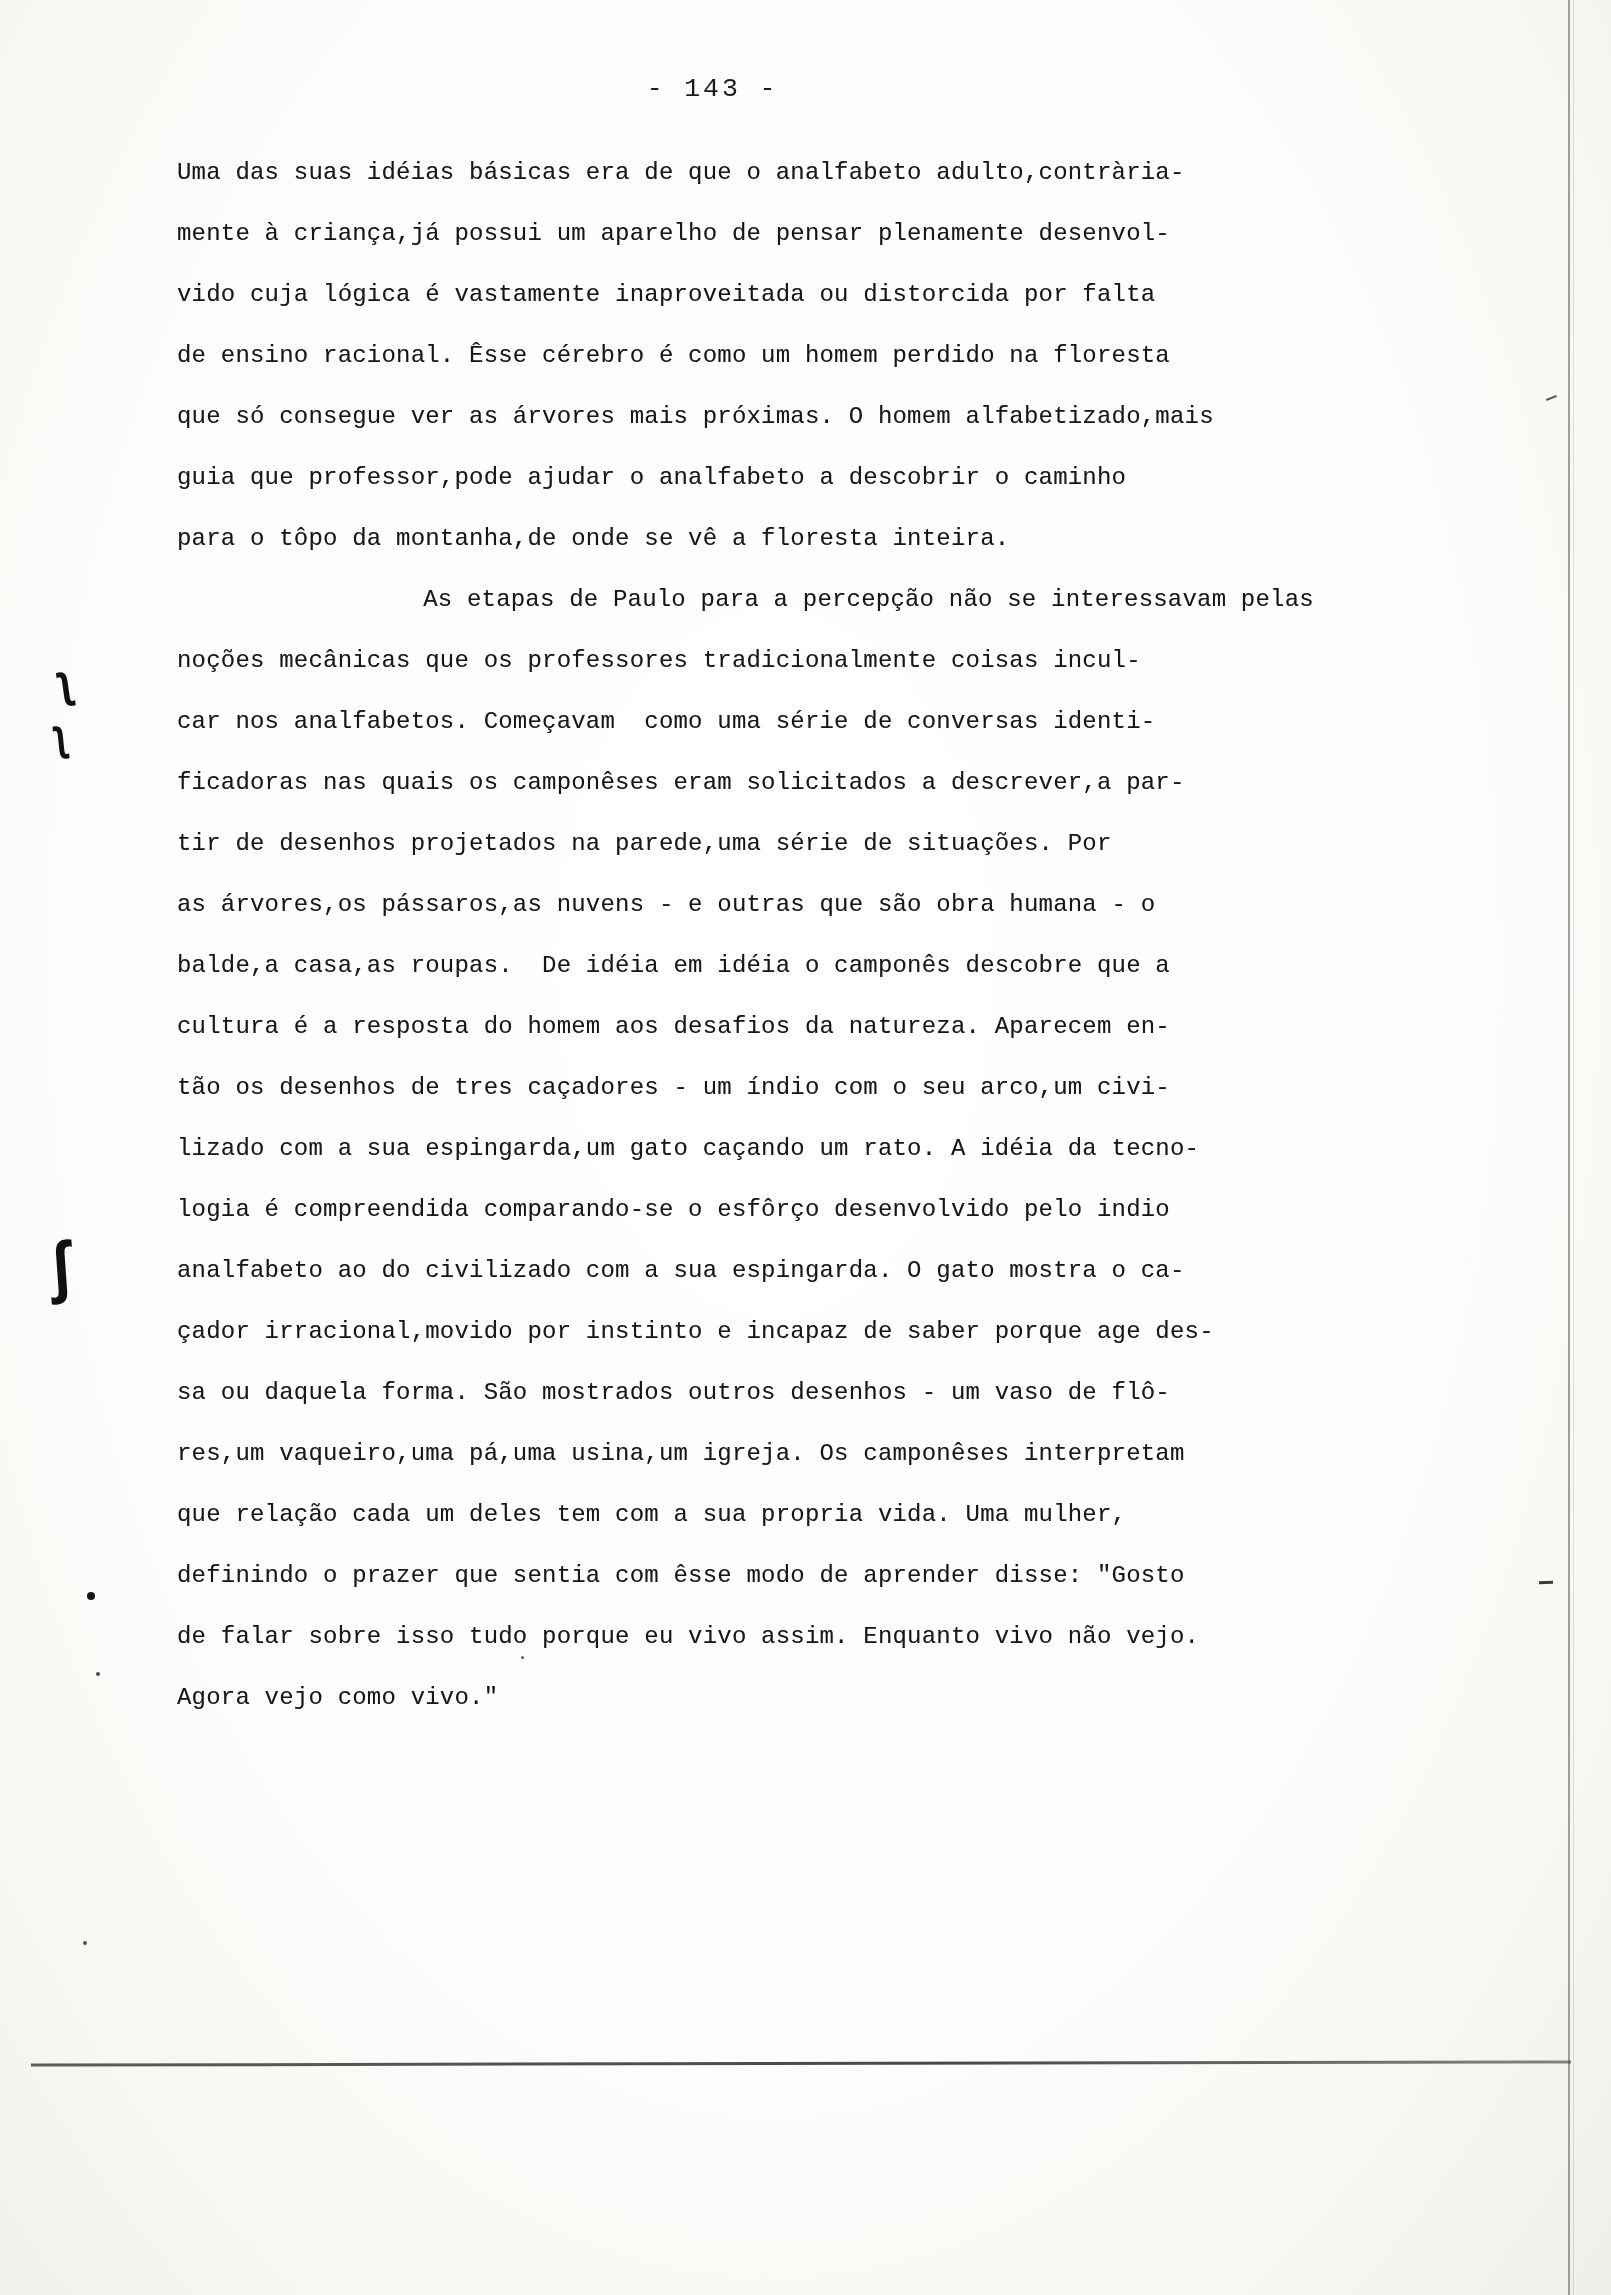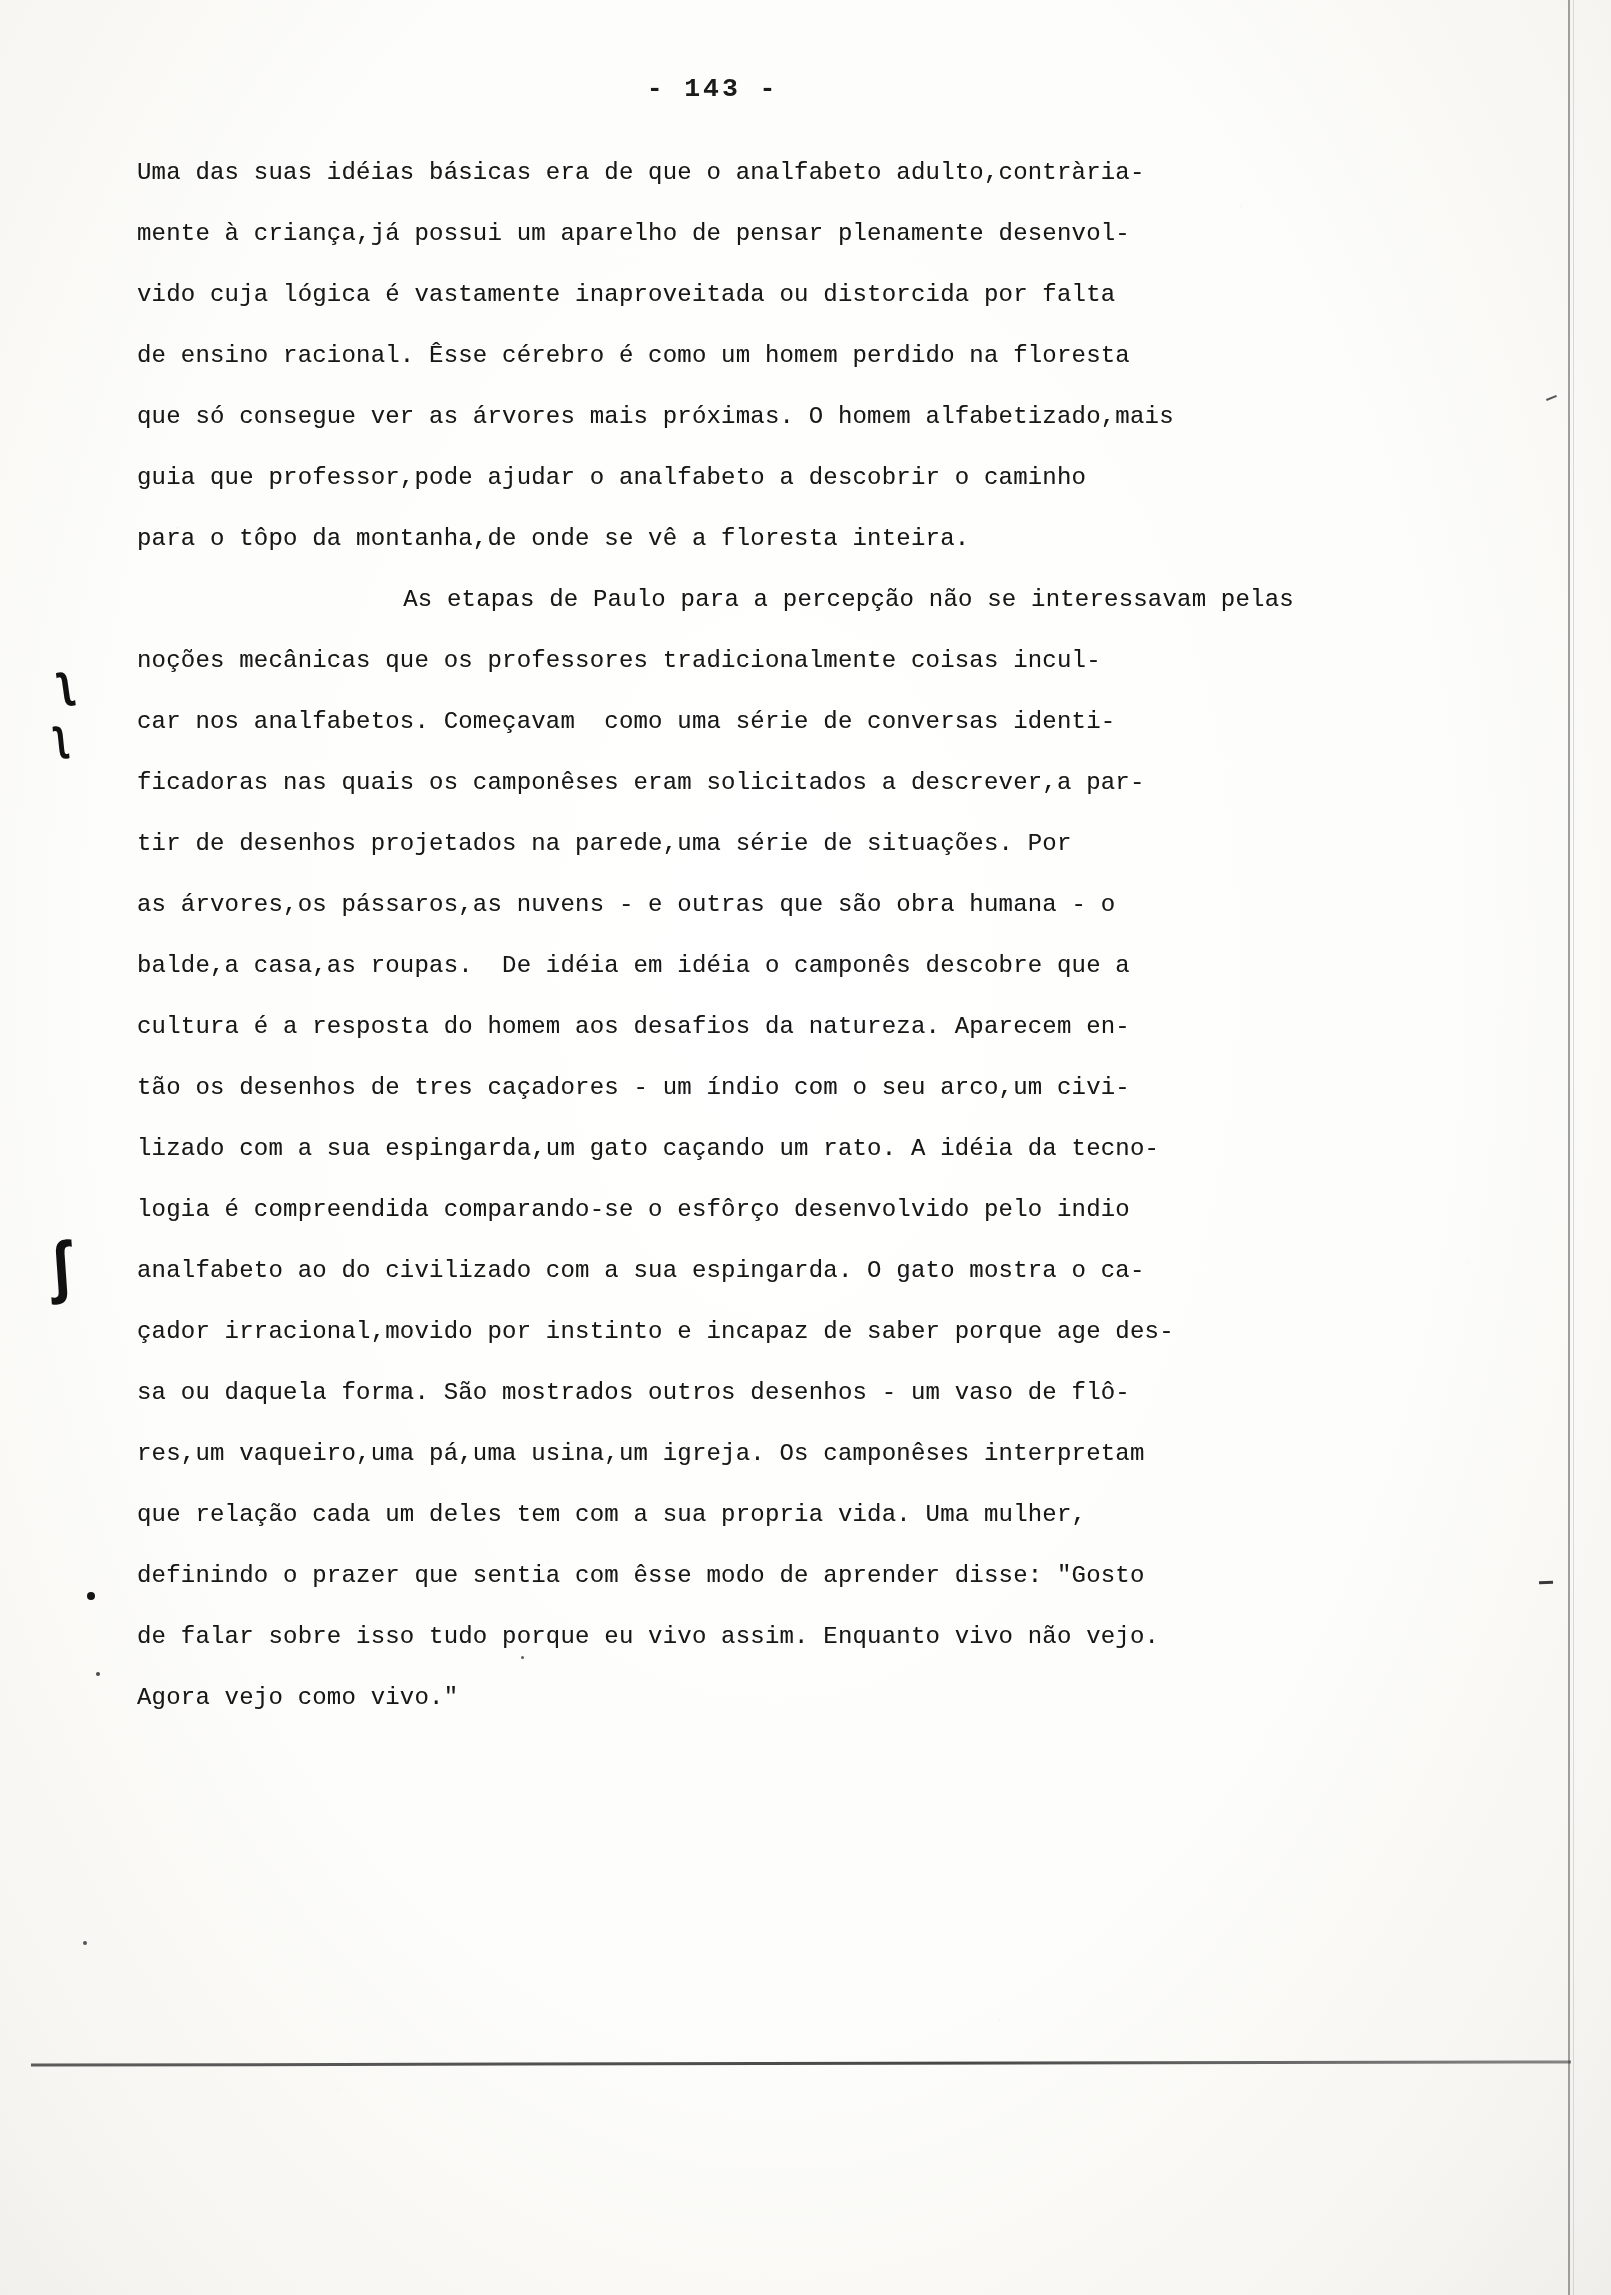--- a/index.html
+++ b/index.html
@@ -78,37 +78,37 @@
 
   .page-number {
     position: absolute;
     top: 74px;
     left: 0;
     width: 1425px;
     text-align: center;
     font-size: 26.5px;
     letter-spacing: 2.9px;
     color: #1b1b1b;
-    font-weight: bold;
   }
 
   .body-text {
     position: absolute;
     top: 142px;
     left: 137px;
     width: 1376px;
   }
 
   .line {
     font-size: 24px;
     line-height: 61px;
     color: #171717;
     white-space: pre;
     letter-spacing: 0.2px;
     text-shadow: 0 0 0.5px rgba(0,0,0,0.25);
+    margin-left: 40px;
   }
 
   .line.indent {
     padding-left: 47px;
     text-align: center;
   }
 
   
   .margin-mark {
     position: absolute;

